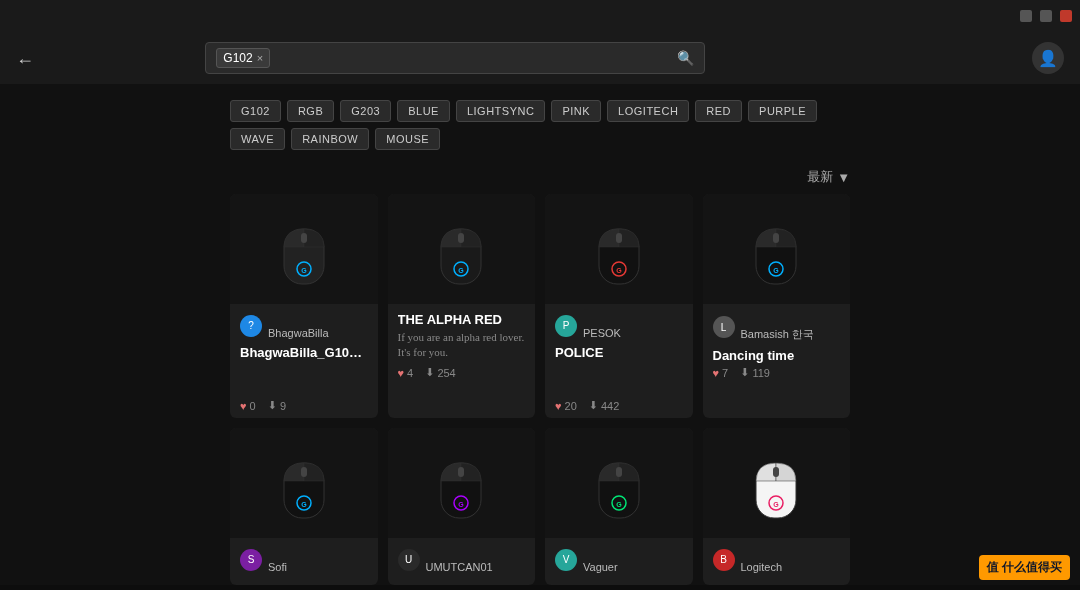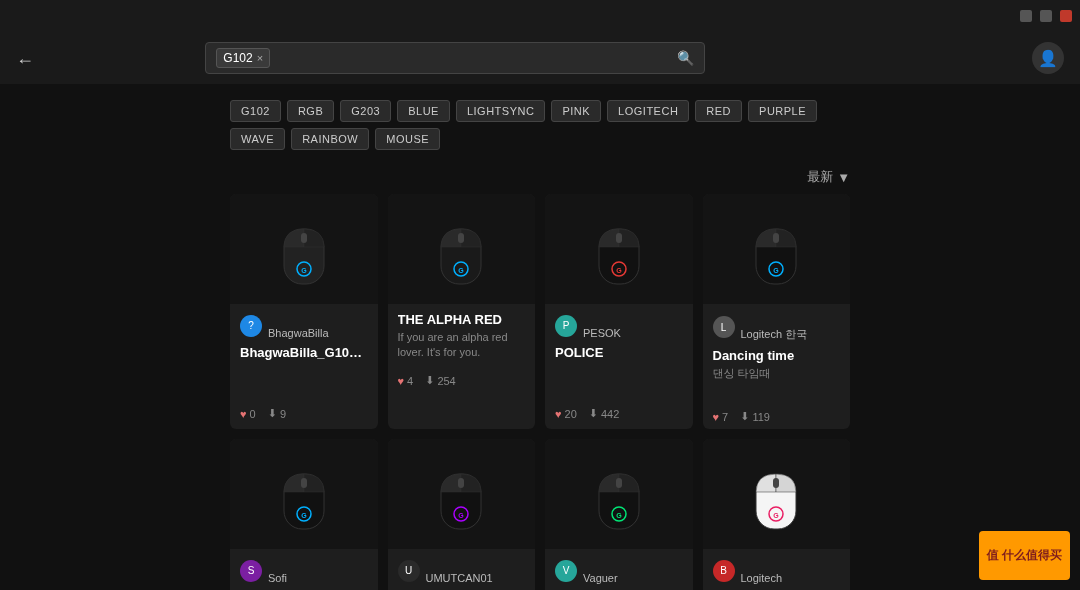--- a/index.html
+++ b/index.html
@@ -194,48 +194,49 @@
       font-weight: 600;
       color: #fff;
       margin-bottom: 3px;
       white-space: nowrap;
       overflow: hidden;
       text-overflow: ellipsis;
     }
     .card-desc {
       font-size: 11px;
       color: #888;
-      margin-bottom: 14px;
+      margin-bottom: 6px;
       line-height: 1.4;
       height: 30px;
       overflow: hidden;
+      font-family: Liberation Serif, serif;
     }
 
     .card-stats {
       display: flex;
       gap: 12px;
       font-size: 11px;
       color: #888;
     }
     .stat {
       display: flex;
       align-items: center;
       gap: 3px;
     }
 
     
     .watermark {
       position: fixed;
       bottom: 10px;
       right: 10px;
       background: #f90;
-      color: #7f1d1d;
+      color: #0f172a;
       font-size: 12px;
       font-weight: bold;
-      padding: 16px 8px;
+      padding: 4px 8px;
       border-radius: 4px;
     }
   </style>
 </head>
 <body>
 
 <div class="titlebar">
   <div class="titlebar-btn"></div>
   <div class="titlebar-btn"></div>
   <div class="titlebar-btn" style="background:#c0392b;"></div>
@@ -399,24 +400,23 @@
 
         <circle cx="30" cy="60" r="7" fill="none" stroke="#00b0ff" stroke-width="1.5"></circle>
         <text x="30" y="64" text-anchor="middle" font-size="7" font-weight="bold" fill="#00b0ff" font-family="Arial">G</text>
       </svg>
     </div>
     <div class="card-body">
       <div class="card-author">
         <div class="author-avatar" style="background:#555; color:#fff">
           L
         </div>
-        <span class="author-name">Logitech 한국</span>
+        <span class="author-name">Bamasish 한국</span>
       </div>
       <div class="card-title">Dancing time</div>
-      <div class="card-desc">댄싱 타임때</div>
       <div class="card-stats">
         <div class="stat">
           <span style="color:#e57373;">♥</span>
           <span>7</span>
         </div>
         <div class="stat">
           <span>⬇</span>
           <span>119</span>
         </div>
       </div>

